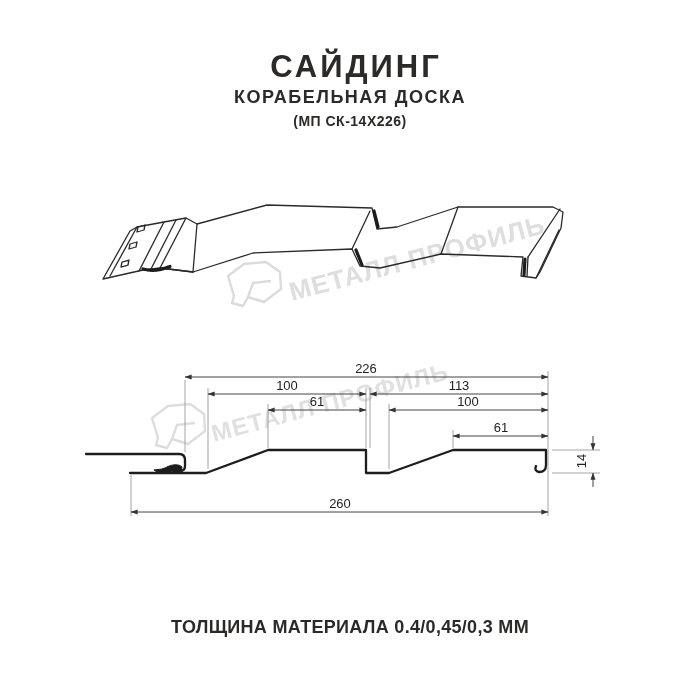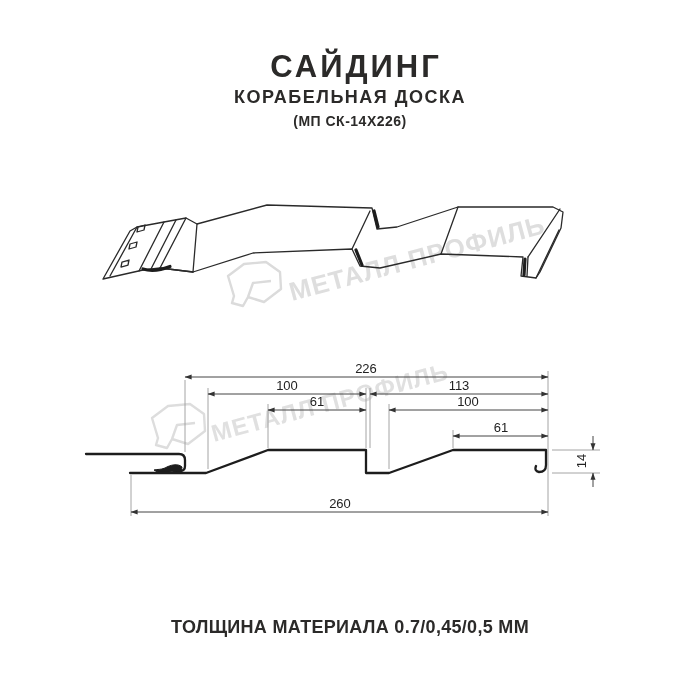--- a/index.html
+++ b/index.html
@@ -123,13 +123,13 @@
     </g>
 
     <g>
       <path class="prof" d="M86,454 H179 Q185,454 185,460 V466 Q185,471 180,471 L168,470"></path>
       <path d="M182,467 C178,463 170,465 165,468 C160,470 158,469 154,470 C159,474 168,473 172,471 C177,473 182,472 182,467 Z" fill="#1d1d1d" stroke="#1d1d1d" stroke-width="1"></path>
       <path class="prof" d="M130,473 H206 L268,450 H366 V473 H389 L453,450 H546 V465 Q546,472 539,472 Q534,471 536,466"></path>
     </g>
   </g>
 </svg>
 
-<div class="ftr">ТОЛЩИНА МАТЕРИАЛА 0.7/0,45/0,5 ММ</div>
+<div class="ftr">ТОЛЩИНА МАТЕРИАЛА 0.4/0,45/0,3 ММ</div>
 
 </body></html>

